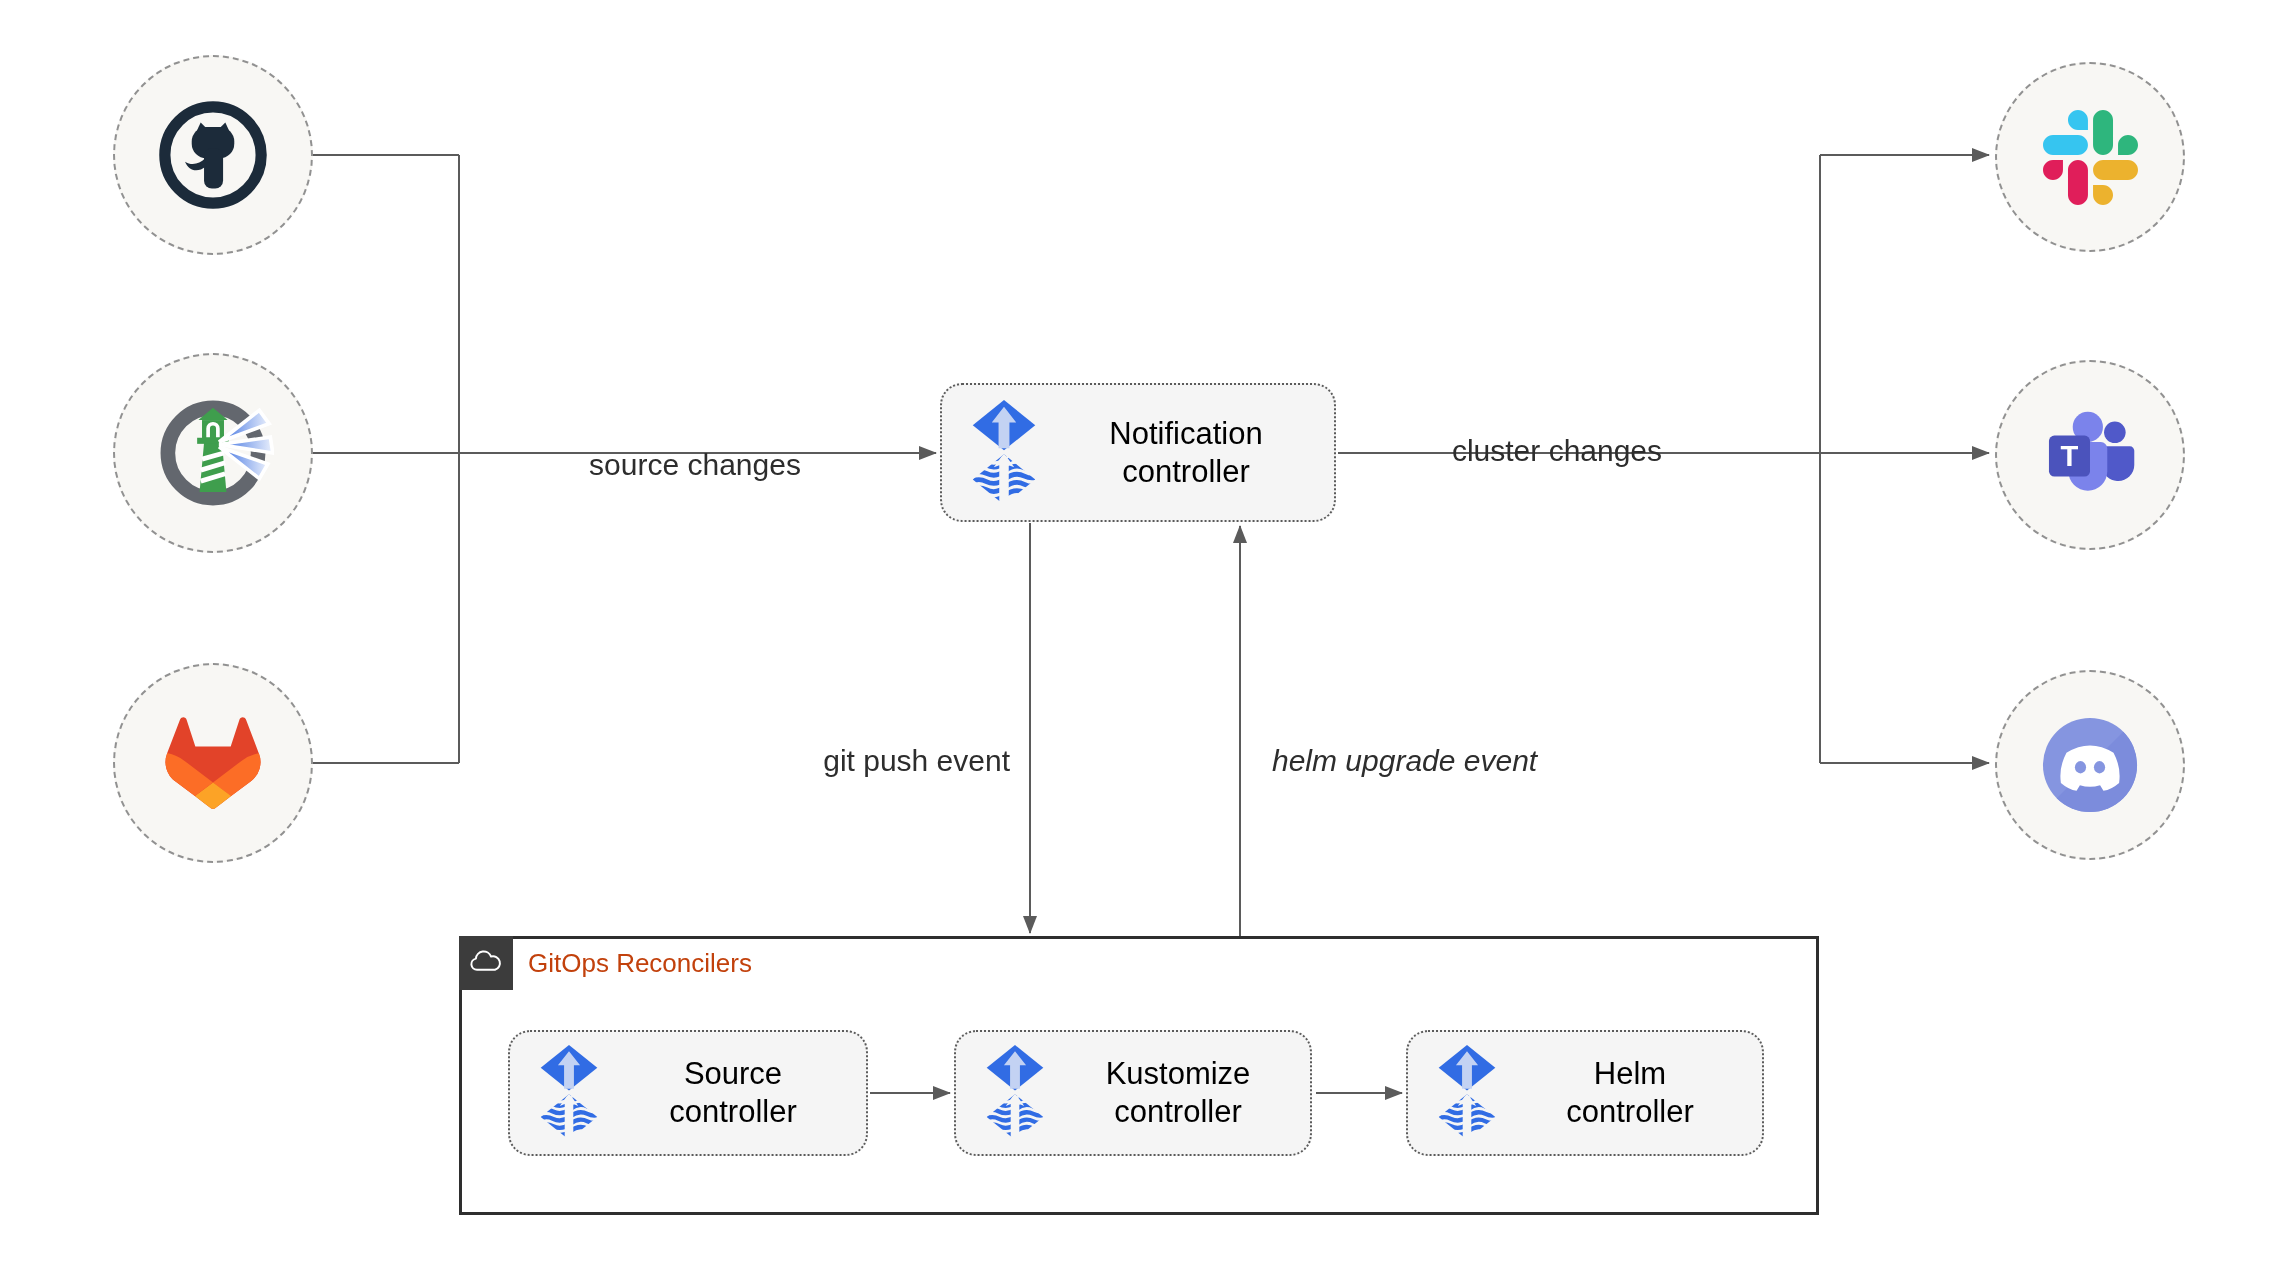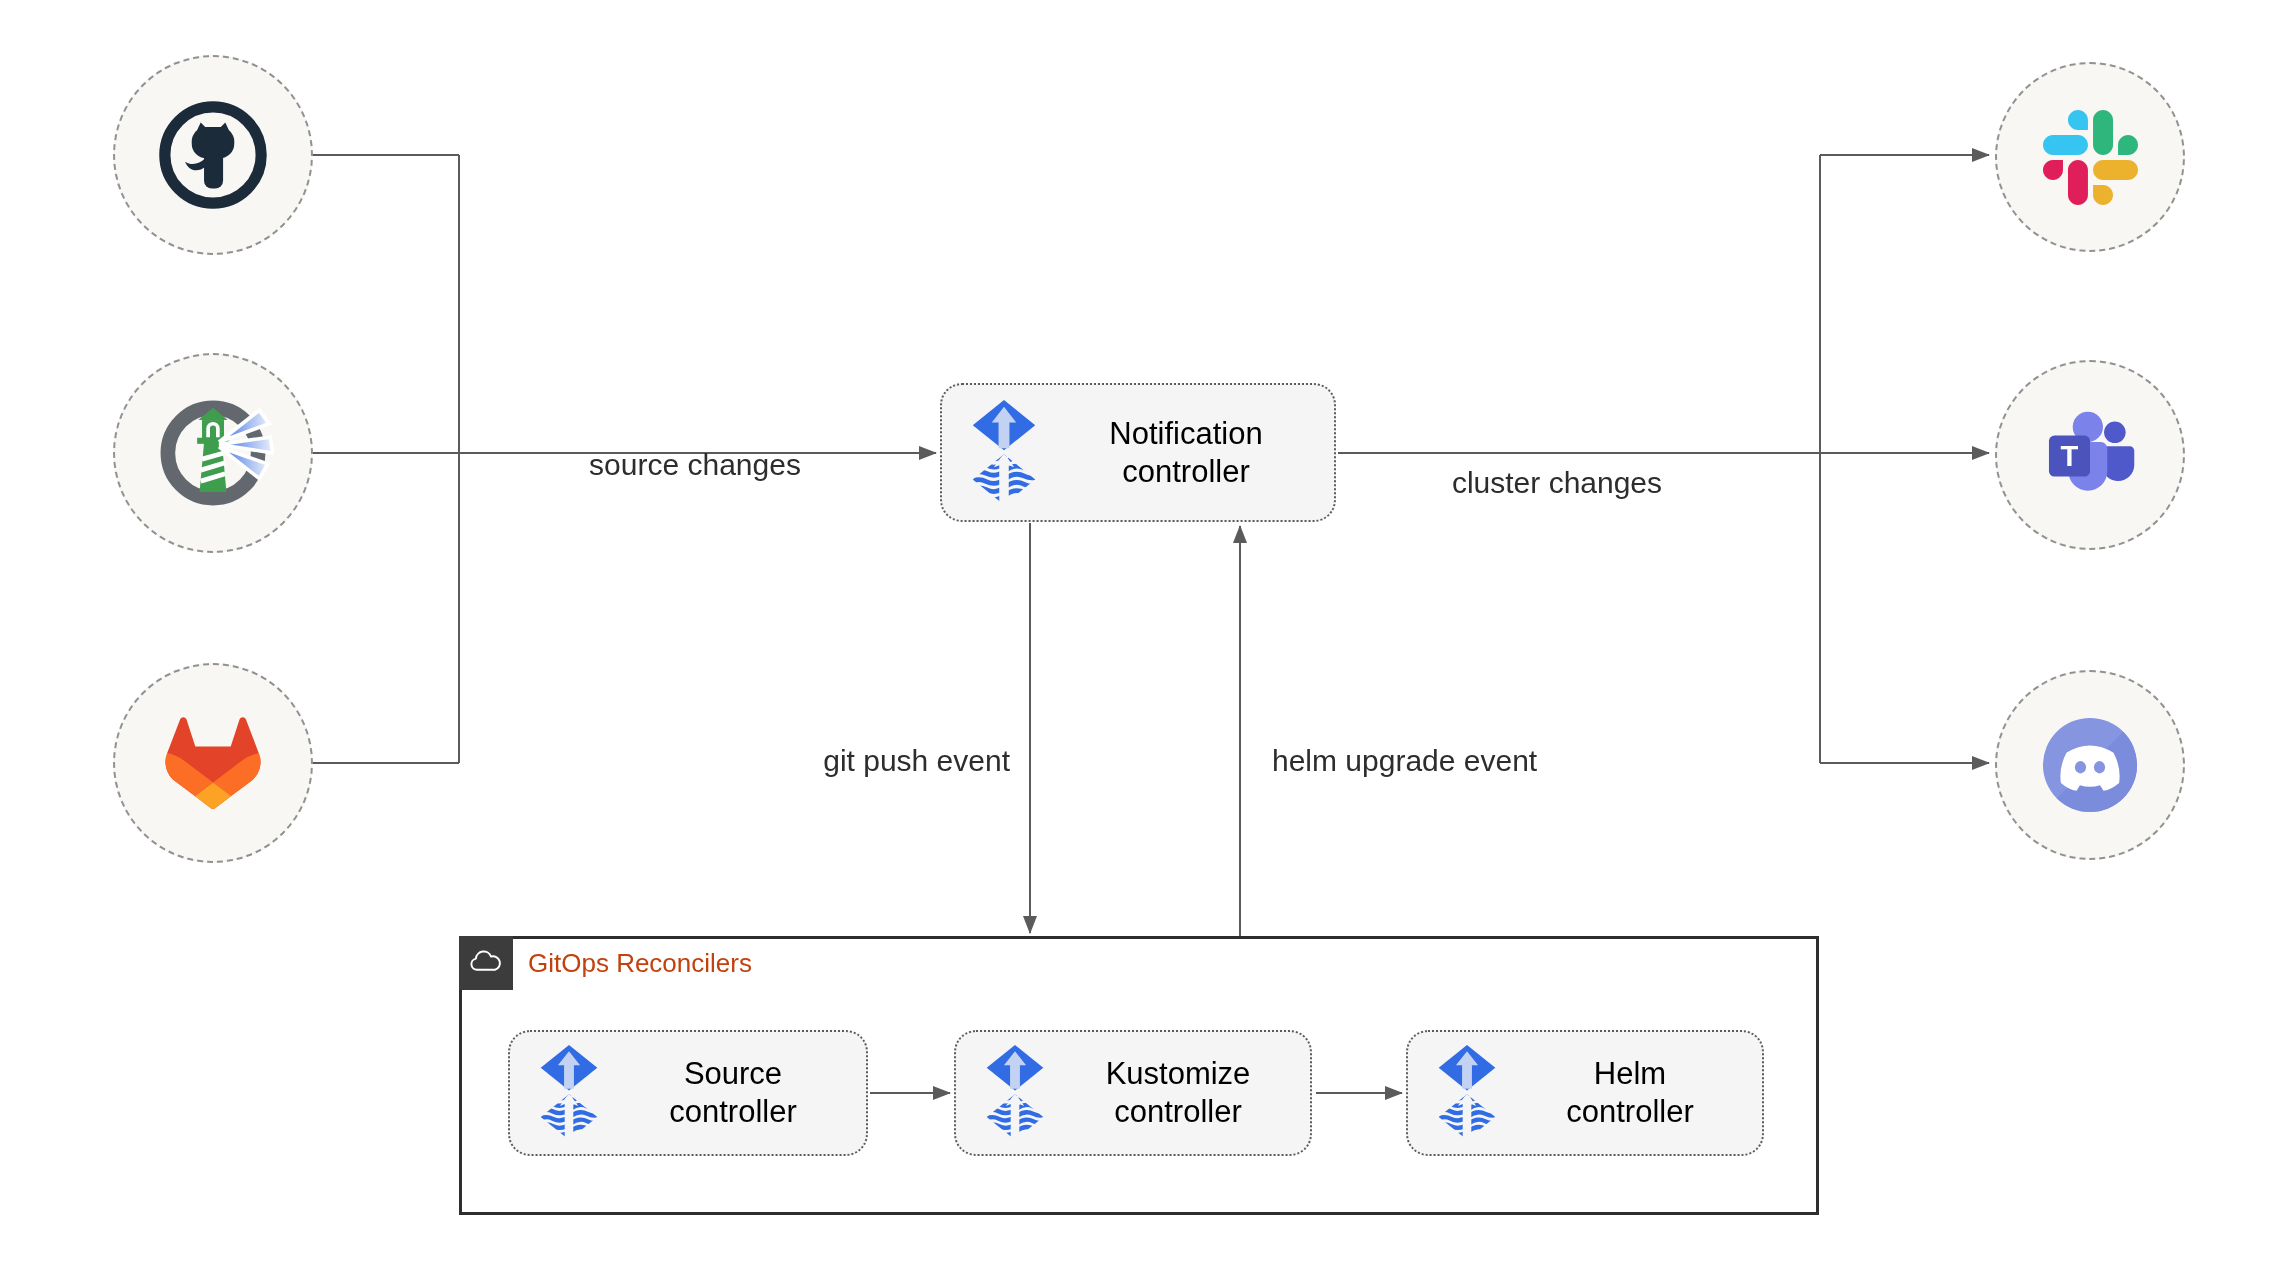--- a/index.html
+++ b/index.html
@@ -223,17 +223,17 @@
   <div class="ctrl-box" style="left:1406px;top:1030px;width:358px;height:126px;">
     <svg class="flux" width="62" height="96">
         <use href="#flux-logo"></use>
       </svg>
     <div class="ctrl-label">
       <span>Helm controller</span>
     </div>
   </div>
 
   <div class="edge-label t-center" style="left:545px;top:402px;width:300px;">source changes</div>
-  <div class="edge-label t-center" style="left:1407px;top:420px;width:300px;">cluster changes</div>
+  <div class="edge-label t-center" style="left:1407px;top:388px;width:300px;">cluster changes</div>
   <div class="edge-label t-right" style="left:760px;top:698px;width:250px;">git push event</div>
-  <div class="edge-label" style="left:1272px;top:698px;width:330px;">helm upgrade event</div>
+  <div class="edge-label" style="left:1272px;top:698px;width:330px;font-style:italic;">helm upgrade event</div>
 
 </div>
 
 </body></html>

